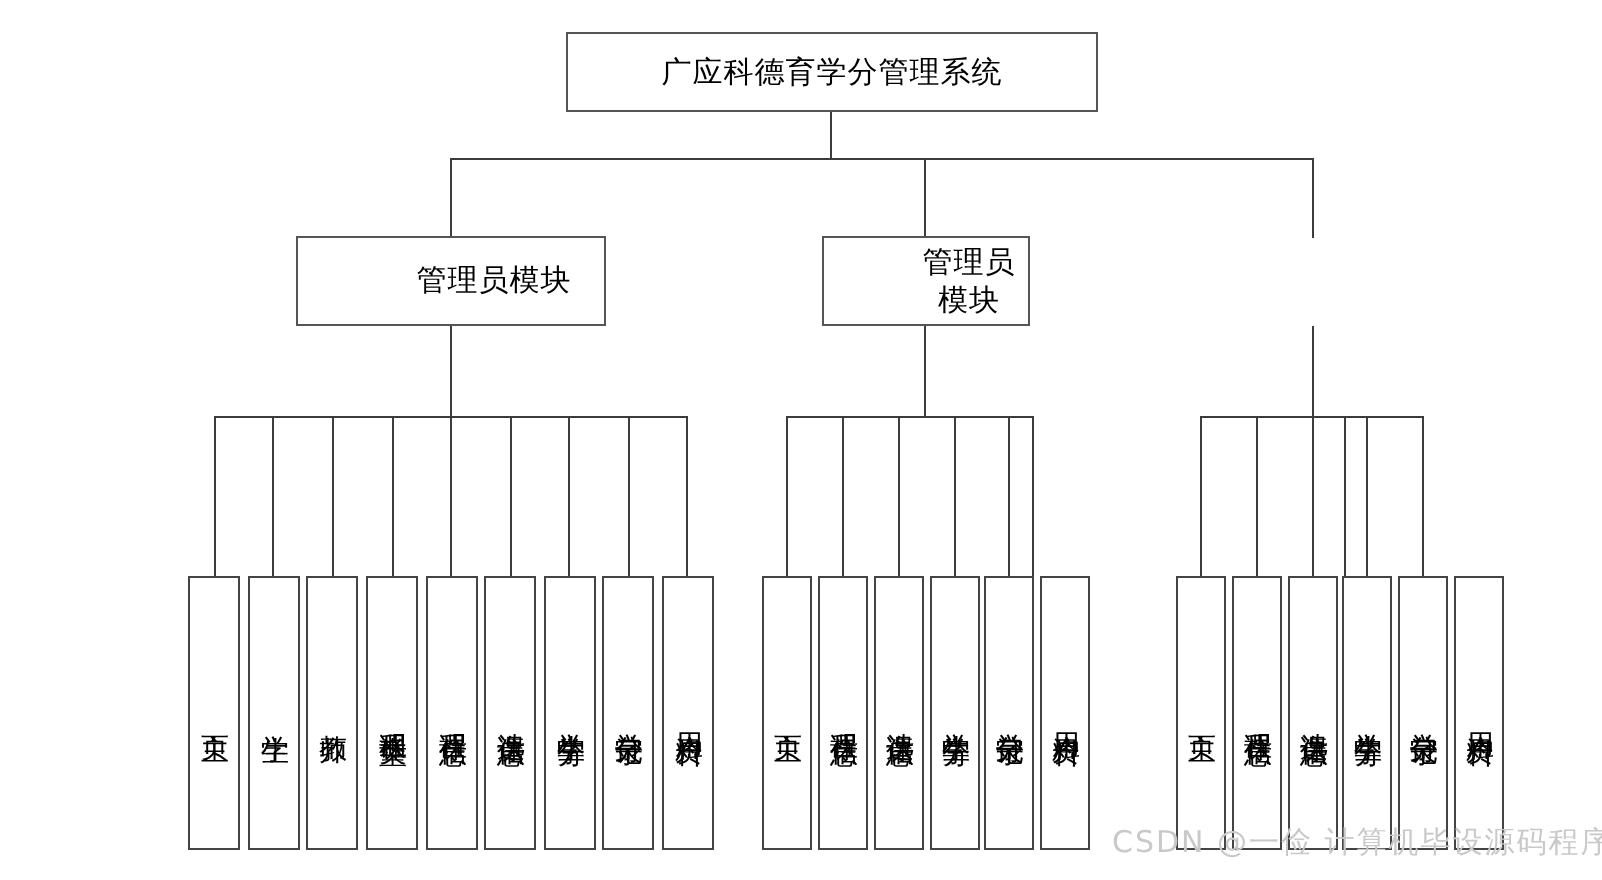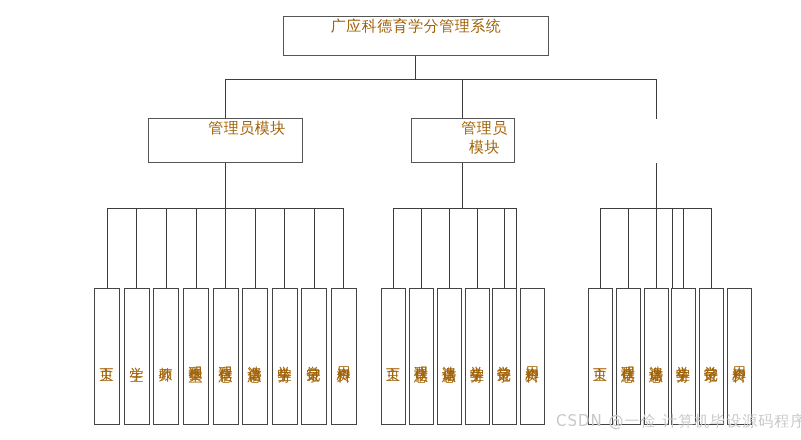--- a/index.html
+++ b/index.html
@@ -16,22 +16,23 @@
     font-family: "DejaVu Sans", "Liberation Sans", sans-serif;
   }
 
   
   .node {
     position: absolute;
     box-sizing: border-box;
     border: 1.6px solid #4a4a4a;
     background: #ffffff;
     display: flex;
+    align-items: center;
     justify-content: center;
-    color: #a16207;
+    color: #000000;
     text-align: center;
   }
   .node.root {
     border-color: #555555;
     font-size: 15px;
     letter-spacing: 0.5px;
   }
   .node.module {
     border-color: #555555;
     font-size: 15px;

